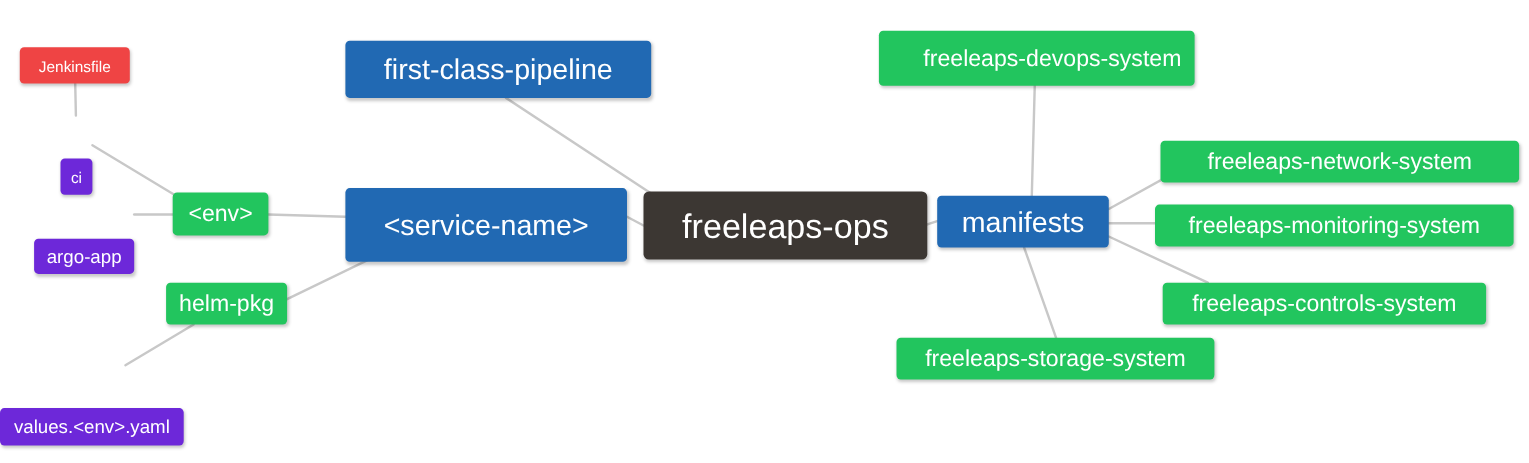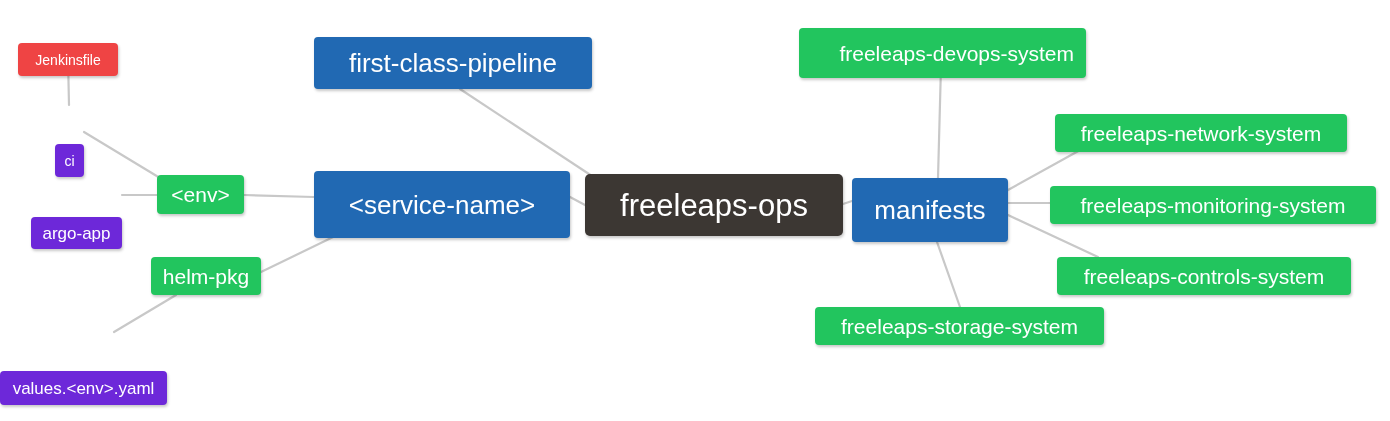--- a/index.html
+++ b/index.html
@@ -88,21 +88,21 @@
   <div id="node-layer">
       <div class="node n-root sz-xl" style="left: 585px; top: 174px; width: 258px; height: 62px;">
         <span>freeleaps-ops</span>
       </div>
       <div class="node n-blue sz-lg" style="left: 314px; top: 171px; width: 256px; height: 67px;">
         <span>&lt;service-name&gt;</span>
       </div>
       <div class="node n-blue sz-lg" style="left: 314px; top: 37px; width: 278px; height: 52px;">
         <span>first-class-pipeline</span>
       </div>
-      <div class="node n-blue sz-lg" style="left: 852px; top: 178px; width: 156px; height: 64px;">
+      <div class="node n-blue sz-lg" style="left: 852px; top: 178px; width: 156px; height: 47px;">
         <span>manifests</span>
       </div>
       <div class="node n-green sz-md" style="left: 157px; top: 175px; width: 87px; height: 39px;">
         <span>&lt;env&gt;</span>
       </div>
       <div class="node n-green sz-md" style="left: 151px; top: 257px; width: 110px; height: 38px;">
         <span>helm-pkg</span>
       </div>
       <div class="node n-red sz-xs" style="left: 55px; top: 105px; width: 29px; height: 33px;">
         <span>ci</span>
@@ -112,21 +112,21 @@
       </div>
       <div class="node n-red sz-sm" style="left: 31px; top: 178px; width: 91px; height: 32px;">
         <span>argo-app</span>
       </div>
       <div class="node n-red sz-sm" style="left: 0; top: 332px; width: 167px; height: 34px;">
         <span>values.&lt;env&gt;.yaml</span>
       </div>
       <div class="node n-green sz-md" style="left: 799px; top: 28px; width: 287px; height: 50px; justify-content: flex-end;">
         <span>freeleaps-devops-system</span>
       </div>
-      <div class="node n-green sz-md" style="left: 1055px; top: 114px; width: 292px; height: 38px;">
+      <div class="node n-green sz-md" style="left: 1055px; top: 128px; width: 326px; height: 38px;">
         <span>freeleaps-network-system</span>
       </div>
       <div class="node n-green sz-md" style="left: 1050px; top: 186px; width: 326px; height: 38px;">
         <span>freeleaps-monitoring-system</span>
       </div>
       <div class="node n-green sz-md" style="left: 1057px; top: 257px; width: 294px; height: 38px;">
         <span>freeleaps-controls-system</span>
       </div>
       <div class="node n-green sz-md" style="left: 815px; top: 307px; width: 289px; height: 38px;">
         <span>freeleaps-storage-system</span>

